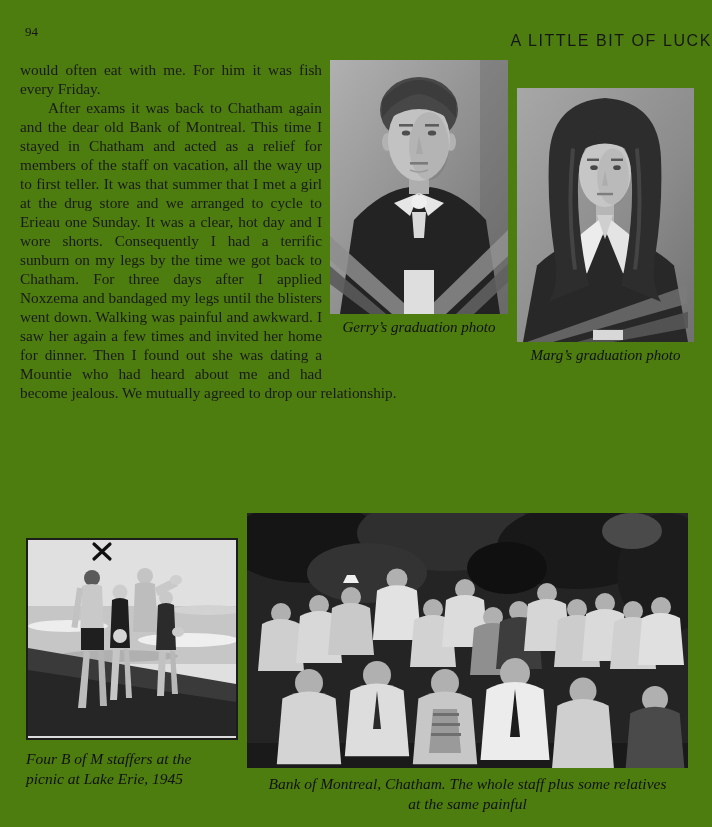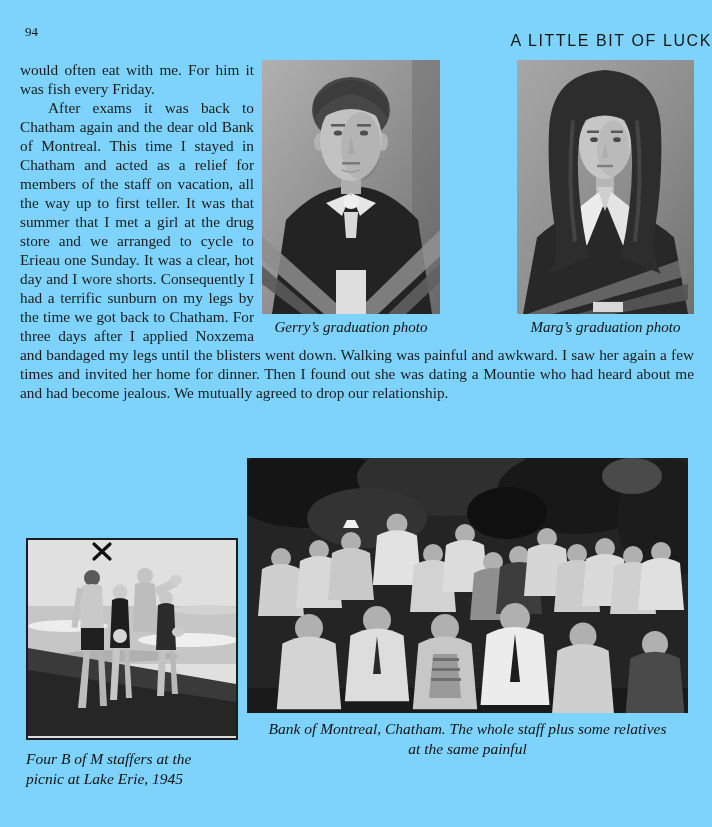--- a/index.html
+++ b/index.html
@@ -1,44 +1,44 @@
 <!DOCTYPE html>
 <html><head>
 <meta charset="utf-8">
 <style>
   html,body{margin:0;padding:0;}
   body{width:712px;height:827px;background:#ffffff;position:relative;overflow:hidden;
        font-family:"Liberation Serif", serif;color:#1a1a1a;}
-  .page{position:absolute;inset:0;background:#7dd3fc;padding-left:10px;}
+  .page{position:absolute;inset:0;background:#4d7c0f;padding-left:10px;}
 
   
   .pagenum{position:absolute;left:25px;top:24px;font-size:13px;color:#151515;}
   .running-header{position:absolute;left:0;right:0;top:32px;text-align:right;
       font-family:"Liberation Sans", sans-serif;font-size:16px;letter-spacing:1.6px;color:#161616;}
 
   
   .article{position:absolute;left:20px;top:60px;width:674px;font-size:15.3px;line-height:19px;
       text-align:justify;}
   .article p{margin:0;}
   .article p.indent{text-indent:28px;}
 
-  .float-photos{float:right;width:432px;margin-left:8px;margin-bottom:6px;
+  .float-photos{float:right;width:364px;margin-left:8px;margin-bottom:6px;
       display:flex;justify-content:space-between;}
   .float-photos figure{margin:0;width:178px;}
-  .float-photos figure:last-child{width:177px;}
+  .float-photos figure:last-child{width:177px;margin-top:28px;}
   .portrait{width:100%;height:254px;display:block;background:#8a8a8a;}
   .pcaption{margin-top:4px;text-align:center;font-style:italic;font-size:15px;line-height:18px;color:#111;}
 
   
   figure.beach{position:absolute;left:26px;top:538px;width:212px;margin:0;}
   .beach-frame{border:2px solid #1c1c1c;width:208px;height:198px;background:#dcdcdc;}
   .beach-frame svg{display:block;}
   figure.beach figcaption{margin-top:9px;font-style:italic;font-size:15.5px;line-height:20px;color:#111;}
 
-  figure.group{position:absolute;left:247px;top:458px;width:441px;margin:0;}
+  figure.group{position:absolute;left:247px;top:513px;width:441px;margin:0;}
   .group-frame{width:441px;height:255px;background:#232323;}
   .group-frame svg{display:block;}
   figure.group figcaption{margin-top:6px;text-align:center;font-style:italic;font-size:15.5px;line-height:20px;color:#111;}
 </style>
 </head>
 <body>
 
 <div class="page">
 
   <div class="pagenum">94</div>

